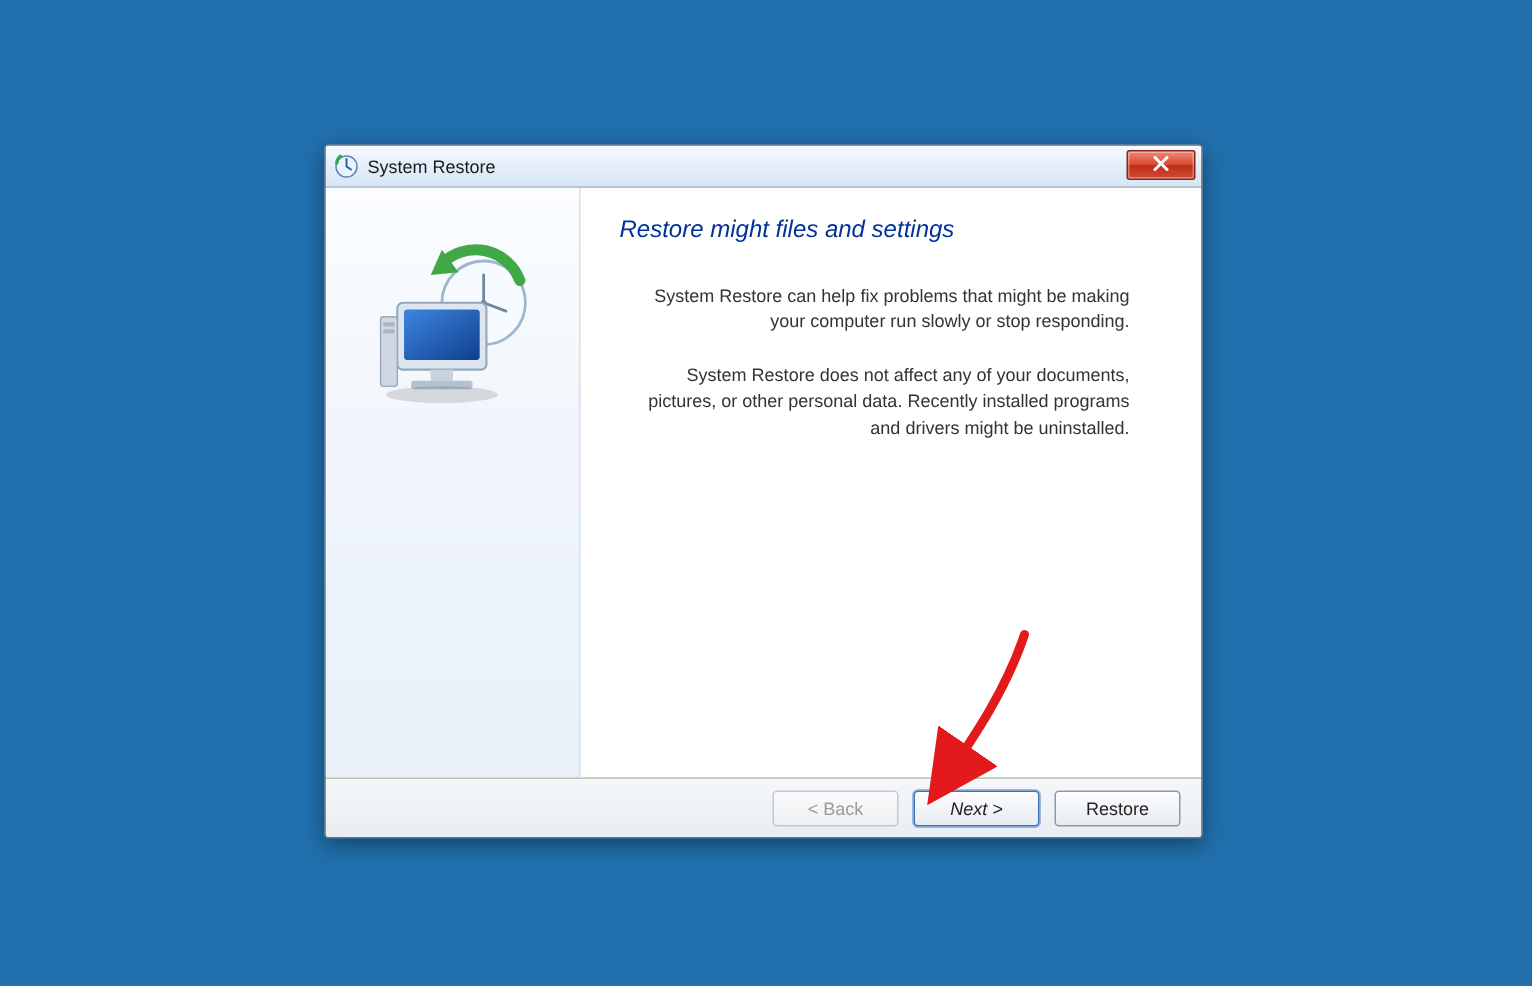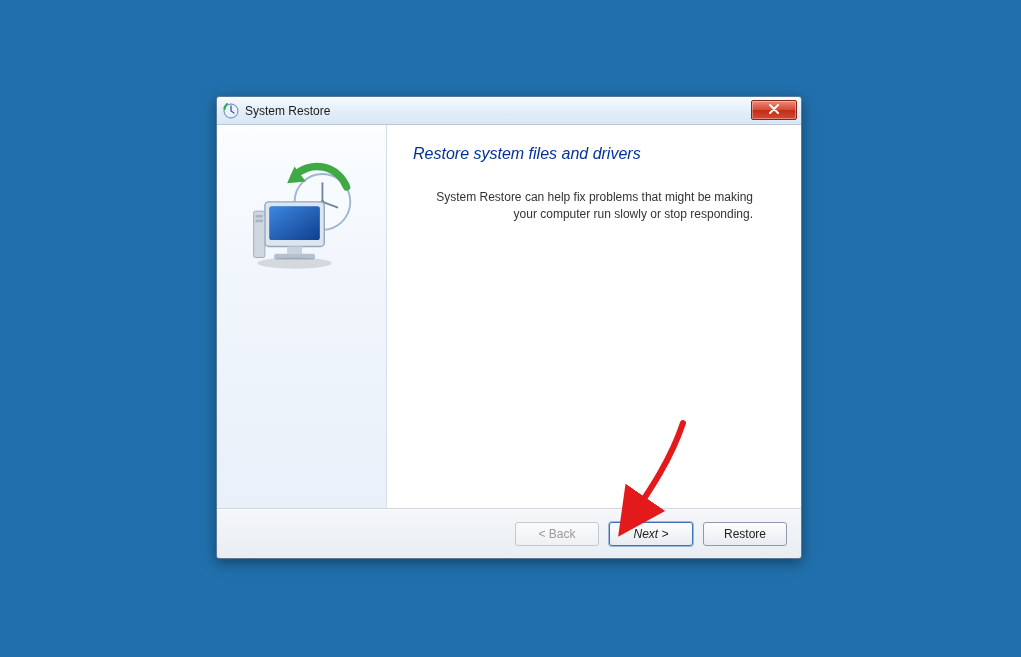--- a/index.html
+++ b/index.html
@@ -90,21 +90,21 @@
     font-size: 12px;
     line-height: 1.45;
     color: #333;
     margin: 0 0 18px 0;
     max-width: 340px;
     text-align: right;
   }
 
   
   .footer {
-    height: 50px;
+    height: 40px;
     background: linear-gradient(to bottom, #f5f7fa 0%, #e9edf2 100%);
     border-top: 1px solid #d0d6dd;
     box-shadow: inset 0 1px 0 rgba(255,255,255,.6);
     display: flex;
     align-items: center;
     justify-content: flex-end;
     padding: 0 14px;
     gap: 10px;
   }
   .wiz-btn {
@@ -193,22 +193,23 @@
           <ellipse cx="62" cy="110" rx="40" ry="6" fill="rgba(0,0,0,.12)"></ellipse>
 
           <rect x="18" y="54" width="12" height="50" rx="2" fill="#cfd8e2" stroke="#9aa8b8"></rect>
           <rect x="20" y="58" width="8" height="3" fill="#aab6c4"></rect>
           <rect x="20" y="63" width="8" height="3" fill="#aab6c4"></rect>
         </svg>
       </span>
     </div>
 
     <div class="content">
-      <h1 class="heading">Restore system files and drivers</h1>
+      <h1 class="heading">Restore might files and settings</h1>
       <p class="para">System Restore can help fix problems that might be making your computer run slowly or stop responding.</p>
+      <p class="para">System Restore does not affect any of your documents, pictures, or other personal data. Recently installed programs and drivers might be uninstalled.</p>
     </div>
   </div>
 
   <div class="footer">
     <button class="wiz-btn disabled">&lt; Back</button>
     <button class="wiz-btn default">Next &gt;</button>
     <button class="wiz-btn">Restore</button>
   </div>
 
 </div>

